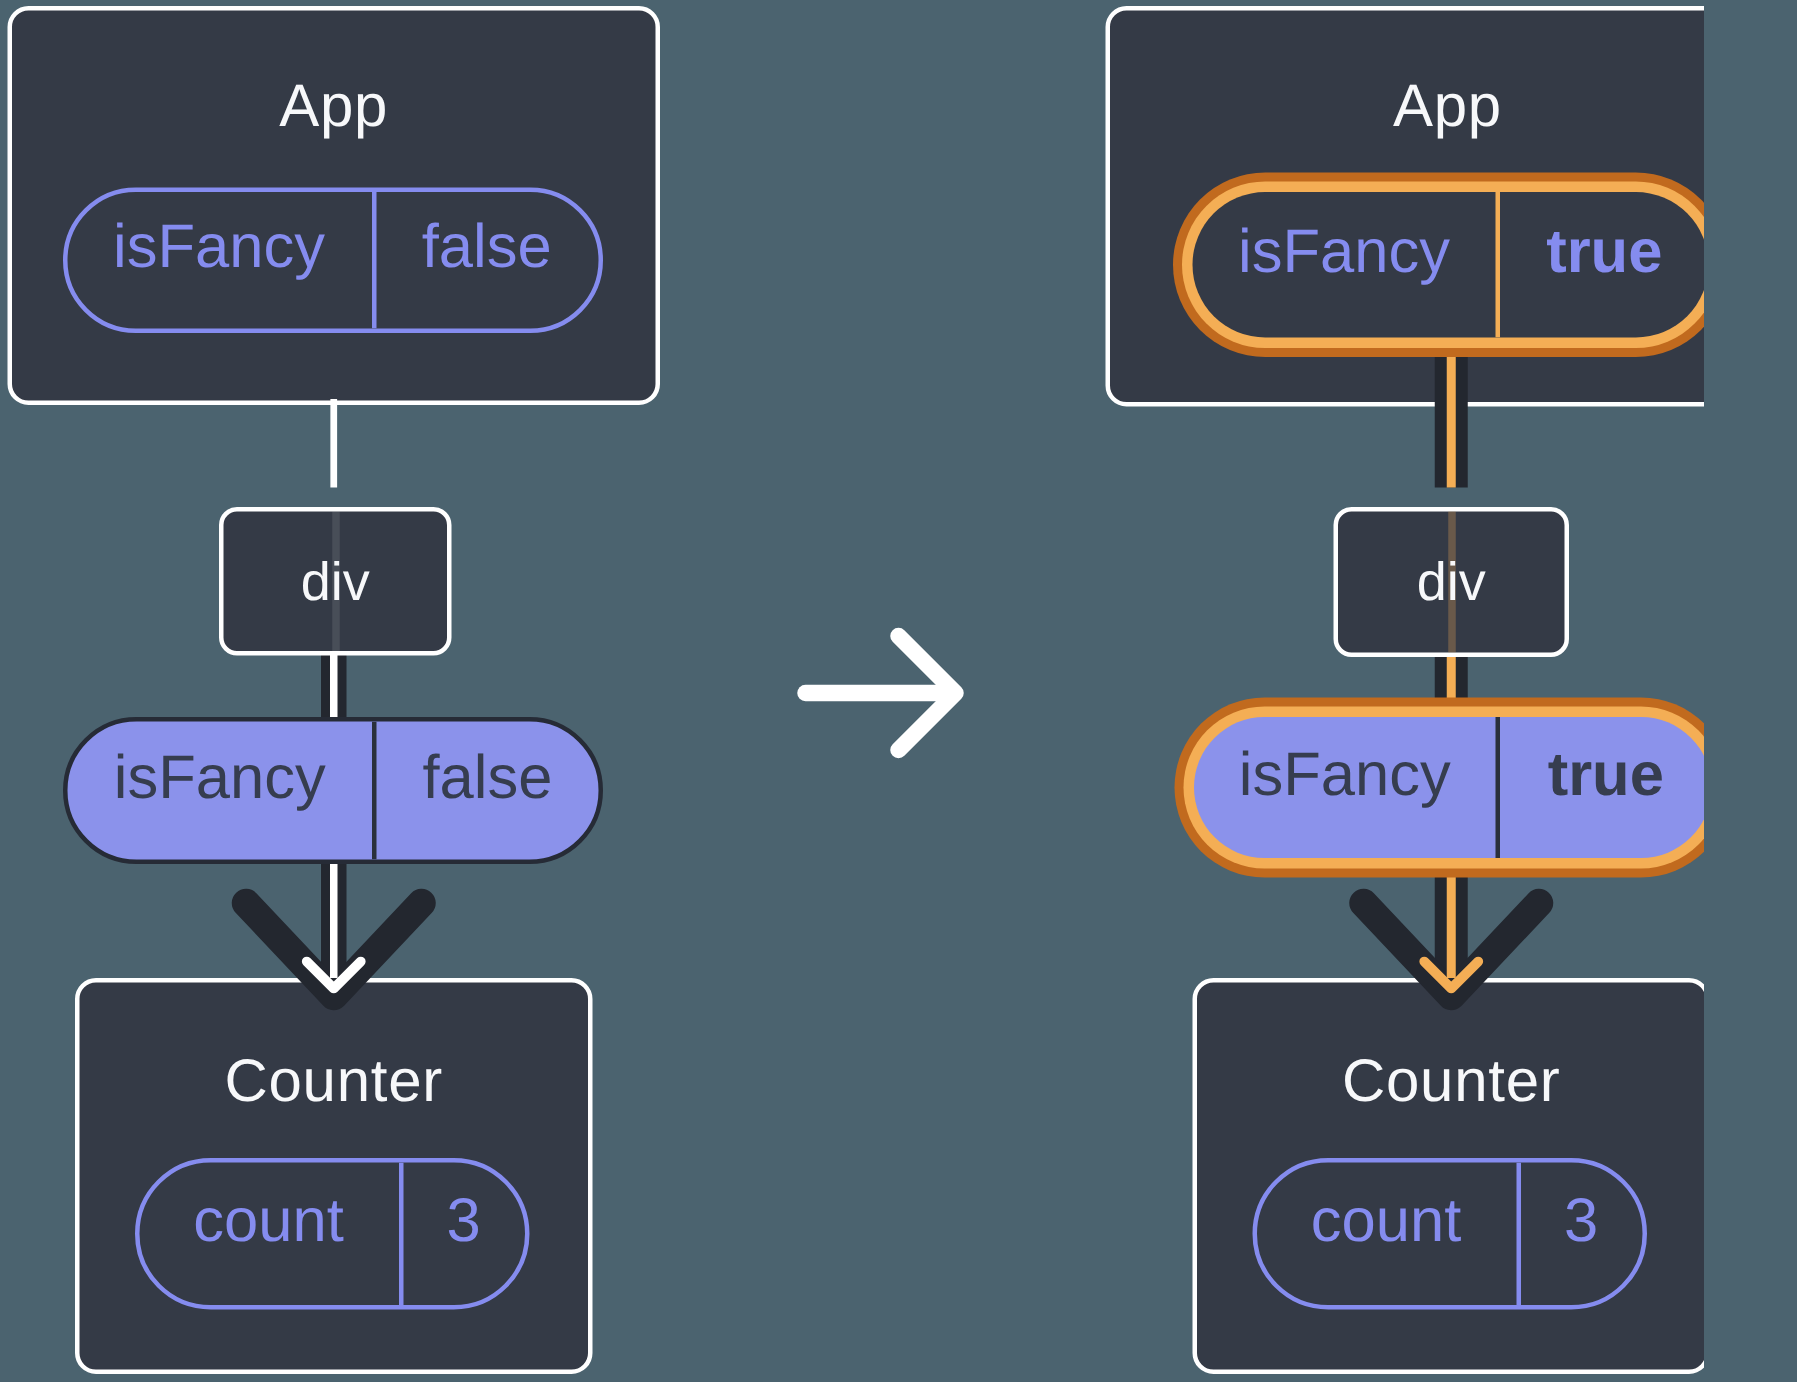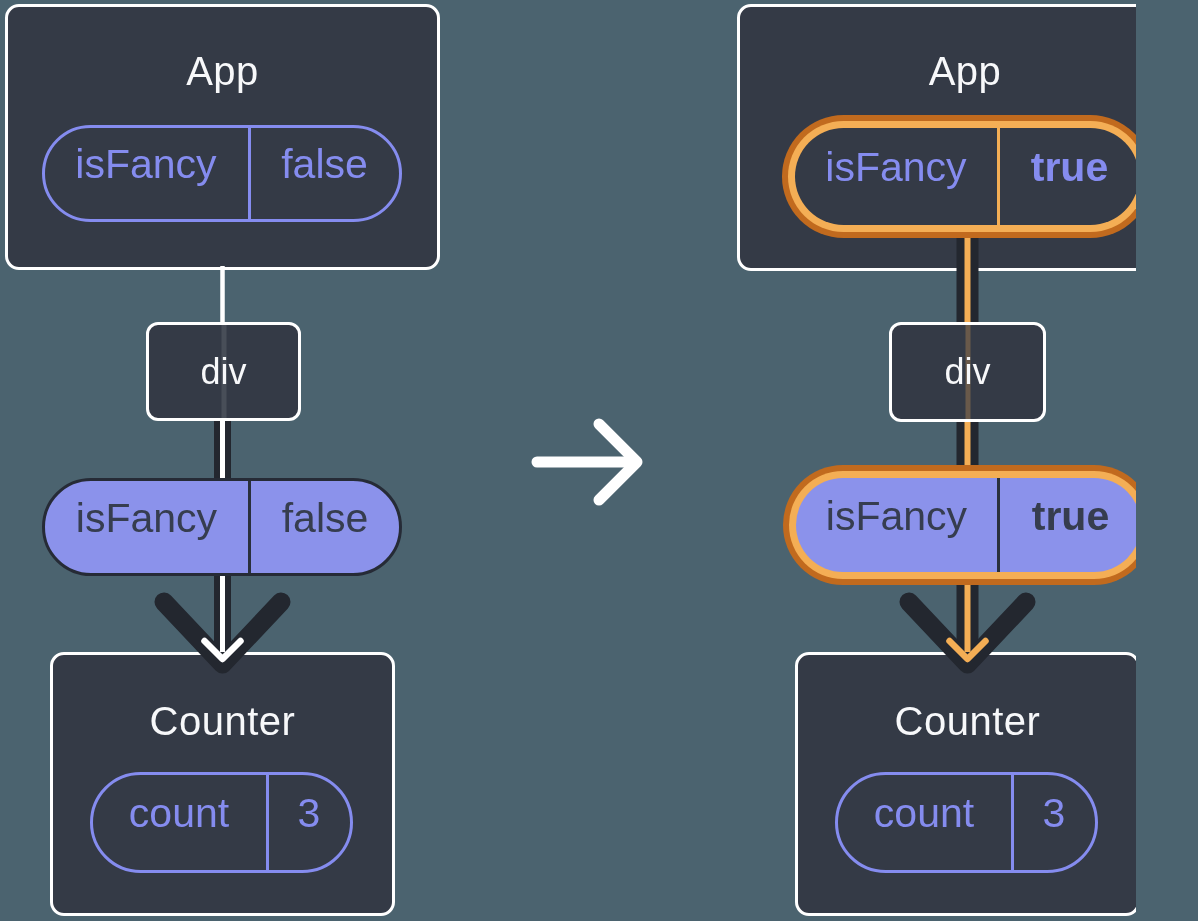--- a/index.html
+++ b/index.html
@@ -43,21 +43,21 @@
   
   .ring-outer{position:absolute;border-radius:999px;background:#C16A1E;padding:6px;}
   .ring-inner{width:100%;height:100%;border-radius:999px;background:#F4AE55;padding:7px;}
   .ring-core{width:100%;height:100%;border-radius:999px;display:flex;align-items:stretch;overflow:hidden;}
   .core-dark{background:#343A46;}
   .core-purple{background:#8B92EB;}
   .ring-core .pill-divider{background:#F4AE55;}
   .ring-core.core-purple .pill-divider{background:#2A303C;}
   .ring-core.core-purple .pill-cell{color:#363D4F;}
 
-  .div-node{border-radius:12px;}
+  .div-node{border-radius:12px;margin-top:16px;}
   .div-label{position:absolute;left:0;right:0;top:0;bottom:0;
     display:flex;align-items:center;justify-content:center;
     color:#F7F8FA;font-size:36px;font-weight:500;}
   .ghost-line{position:absolute;top:0;bottom:0;left:50%;width:5px;transform:translateX(-50%);}
   .ghost-white{background:rgba(255,255,255,0.10);}
   .ghost-orange{background:rgba(244,174,85,0.28);}
 </style>
 </head>
 <body>
 

